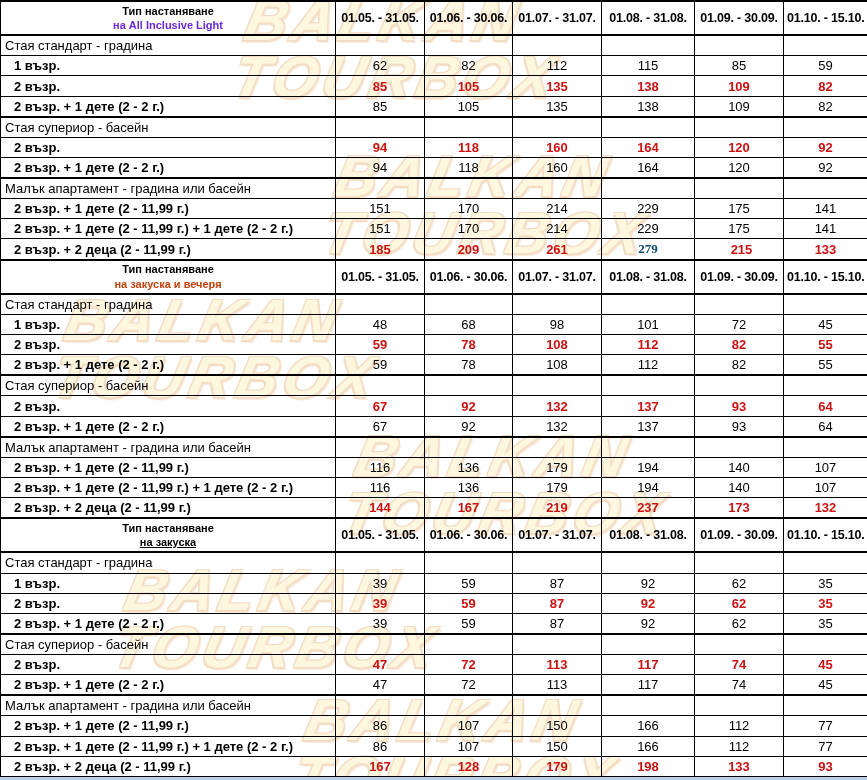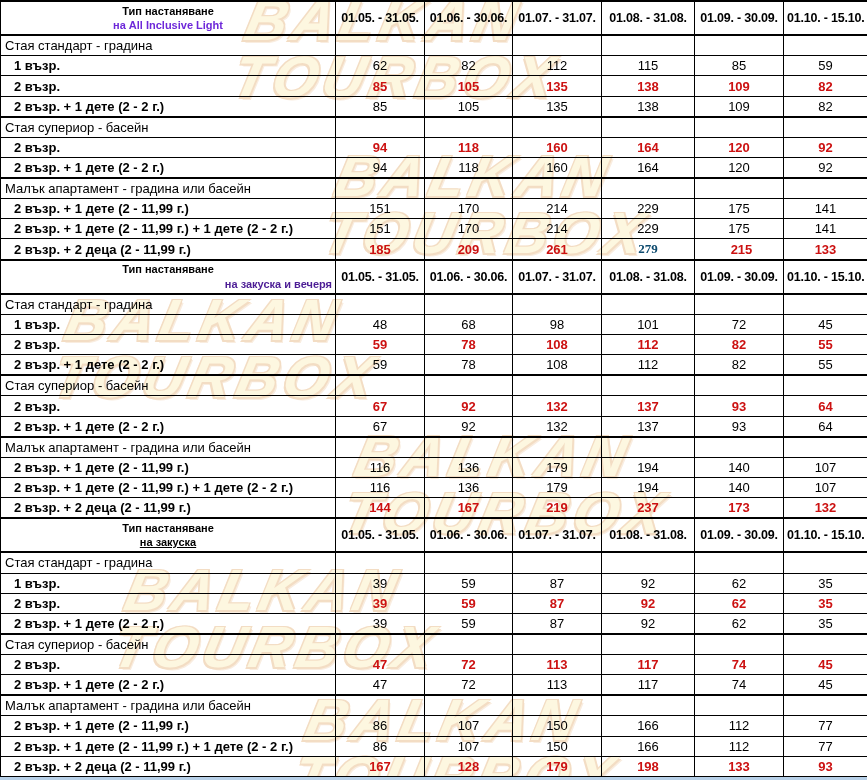--- a/index.html
+++ b/index.html
@@ -204,21 +204,21 @@
           <td class="value-cell value-red" style="color: rgb(204, 17, 17); text-align: center;">185</td>
           <td class="value-cell value-red" style="color: rgb(204, 17, 17);">209</td>
           <td class="value-cell value-red" style="color: rgb(204, 17, 17);">261</td>
           <td class="value-cell value-red" style="color: #0c4a6e; font-family: Liberation Serif, serif;">279</td>
           <td class="value-cell value-red" style="color: rgb(204, 17, 17); padding-left: 8px;">215</td>
           <td class="value-cell value-red" style="color: rgb(204, 17, 17);">133</td>
         </tr>
         <tr class="section-header-row">
           <td class="title-cell">
             <div>Тип настаняване</div>
-            <div style="color: #4c1d95; text-align: right;">на закуска и вечеря</div>
+            <div style="color: #c2410c;">на закуска и вечеря</div>
           </td>
           <td class="date-cell">01.05. - 31.05.</td>
           <td class="date-cell">01.06. - 30.06.</td>
           <td class="date-cell">01.07. - 31.07.</td>
           <td class="date-cell">01.08. - 31.08.</td>
           <td class="date-cell">01.09. - 30.09.</td>
           <td class="date-cell">01.10. - 15.10.</td>
         </tr>
         <tr class="group-header-row">
           <td class="group-name-cell">Стая стандарт - градина</td>

